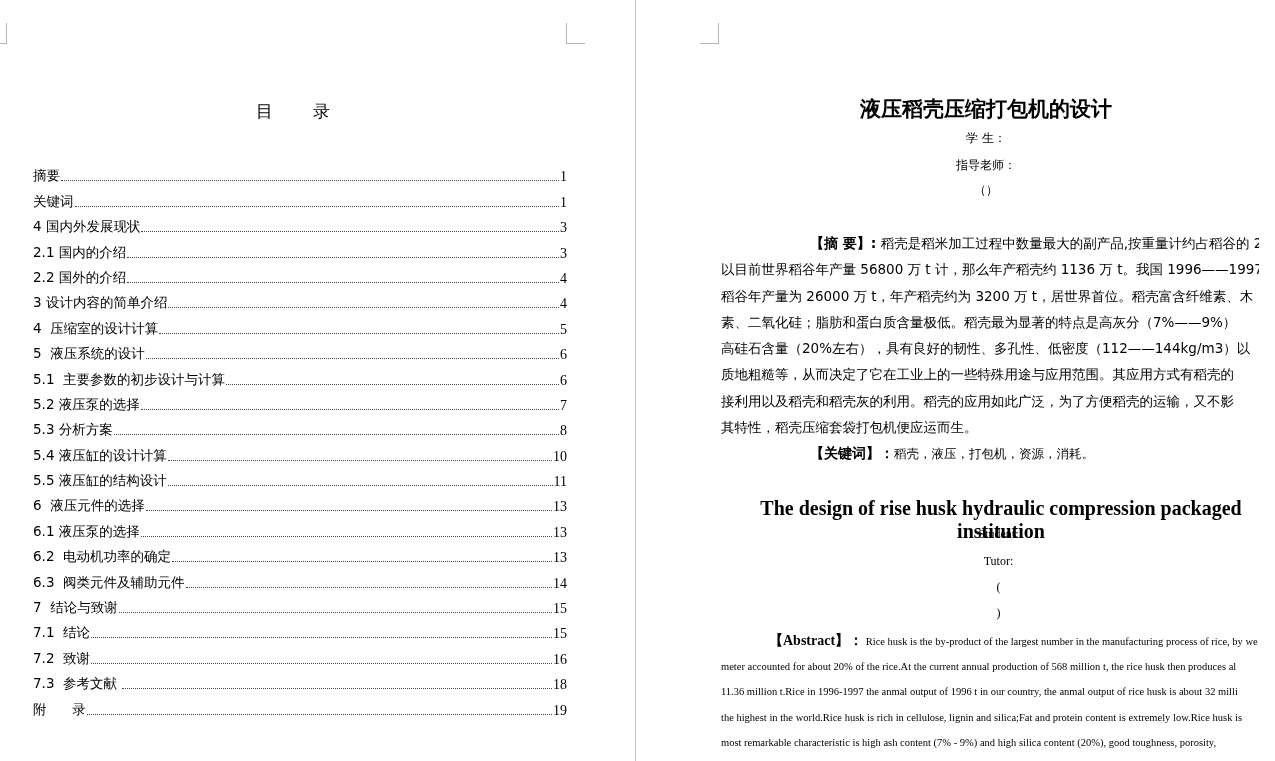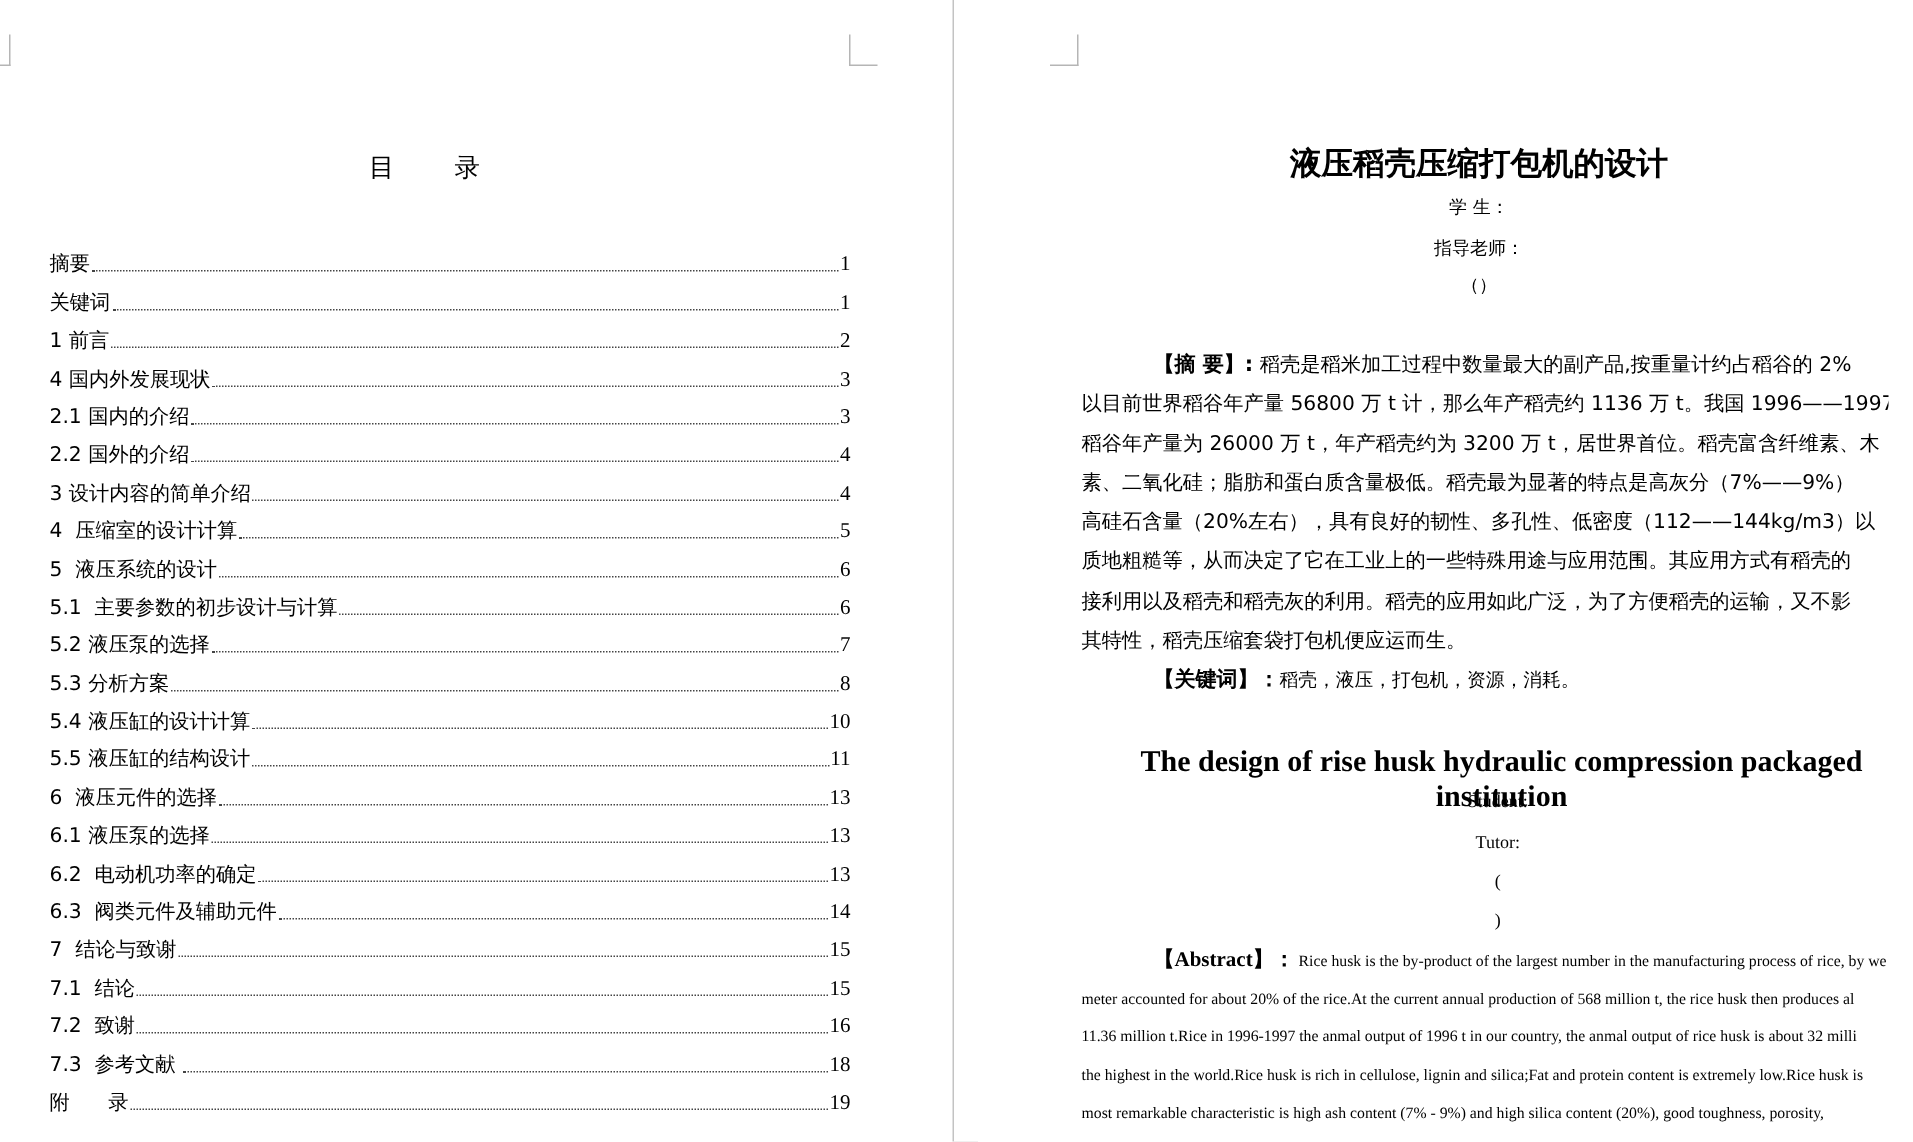--- a/index.html
+++ b/index.html
@@ -14,41 +14,41 @@
   #gutter { position: absolute; left: 635px; top: 0; width: 17px; height: 761px; background: #c3c3c3; }
   #page-right { left: 636px; width: 623px; }
 
   .corner { position: absolute; width: 18px; height: 20px; border-color: #b5b5b5; border-style: solid; border-width: 0; }
   .corner.tl-left { left: 0; top: 23px; width: 6px; border-right-width: 1px; border-bottom-width: 1px; }
   .corner.tr-left { left: 566px; top: 23px; border-left-width: 1px; border-bottom-width: 1px; }
   .corner.tl-right { left: 64px; top: 23px; border-right-width: 1px; border-bottom-width: 1px; }
 
   
   .toc-title {
-    position: absolute; left: 0; width: 566px; top: 100px; text-align: center;
+    position: absolute; left: 10px; width: 566px; top: 100px; text-align: center;
     font-size: 17px; letter-spacing: 40px; padding-left: 40px; box-sizing: border-box;
   }
   .toc-list { position: absolute; left: 33px; top: 160px; width: 534px; }
   .toc-row {
     height: 25.4px; display: flex; align-items: flex-end; font-size: 14px;
     font-family: "Liberation Serif", "DejaVu Sans", serif; cursor: pointer;
   }
   .toc-label { white-space: pre; font-family: "DejaVu Sans", sans-serif; font-size: 13.5px; }
   .toc-leader { flex: 1; border-bottom: 1px dotted #444; margin: 0 1px 4px 1px; }
   .toc-page { font-family: "Liberation Serif", serif; font-size: 14px; }
 
   
   .r-center { position: absolute; left: 0; width: 722px; text-align: center; }
   .cn-title { top: 95px; font-size: 21px; font-weight: bold; left: 75px; width: 550px; }
   .cn-meta { font-size: 12px; left: 75px; width: 550px; }
   .abs-block { position: absolute; left: 85px; top: 230px; width: 560px; font-size: 13.5px; line-height: 26.3px; white-space: nowrap; }
   .abs-block .line { height: 26.3px; }
   .indent { padding-left: 48px; }
   .kw-line { font-size: 12.5px; }
-  .b { font-weight: bold; font-size: 14px; }
+  .b { font-weight: bold; font-size: 14px; margin-left: 41px; }
   .en-title {
     position: absolute; left: 115px; width: 500px; top: 497px; text-align: center;
     font-family: "Liberation Serif", serif; font-weight: bold; font-size: 20px;
   }
   .en-meta { position: absolute; left: 75px; width: 575px; text-align: center; font-family: "Liberation Serif", serif; font-size: 12px; }
   .en-abs { position: absolute; left: 85px; top: 628px; width: 600px; font-family: "Liberation Serif", serif; font-size: 10.5px; white-space: nowrap; }
   .en-abs .line { height: 25.6px; line-height: 25.6px; }
   .en-abs .lead { font-size: 14px; font-weight: bold; }
 </style>
 </head>
@@ -61,25 +61,20 @@
   <div class="toc-list" id="toc-list">
       <div class="toc-row">
         <span class="toc-label">摘要</span>
         <span class="toc-leader"></span>
         <span class="toc-page">1</span>
       </div>
       <div class="toc-row">
         <span class="toc-label">关键词</span>
         <span class="toc-leader"></span>
         <span class="toc-page">1</span>
-      </div>
-      <div class="toc-row">
-        <span class="toc-label">1 前言</span>
-        <span class="toc-leader"></span>
-        <span class="toc-page">2</span>
       </div>
       <div class="toc-row">
         <span class="toc-label">4 国内外发展现状</span>
         <span class="toc-leader"></span>
         <span class="toc-page">3</span>
       </div>
       <div class="toc-row">
         <span class="toc-label">2.1 国内的介绍</span>
         <span class="toc-leader"></span>
         <span class="toc-page">3</span>

